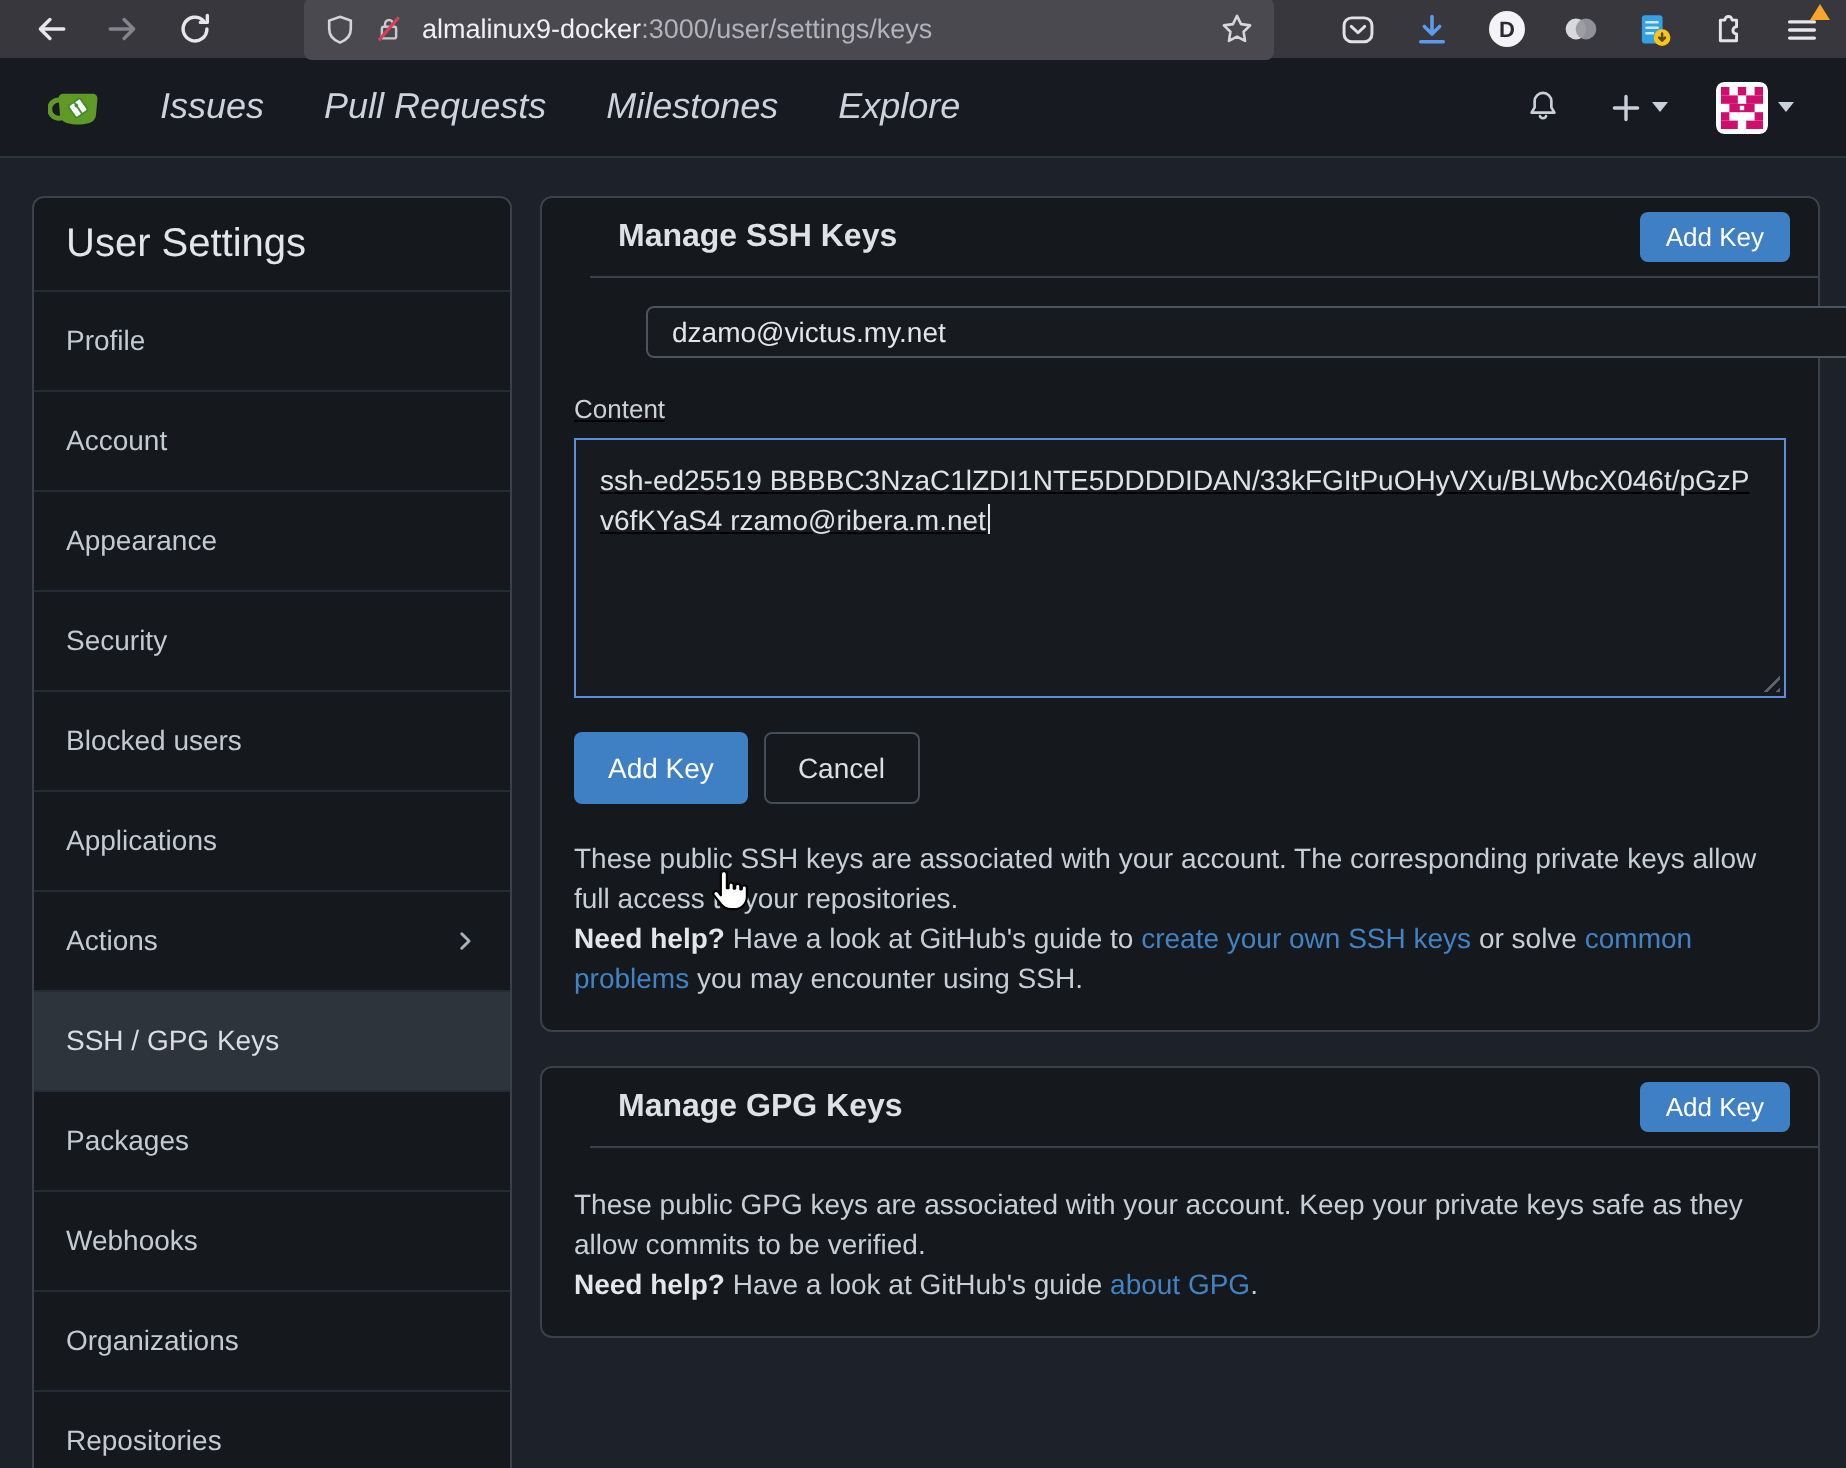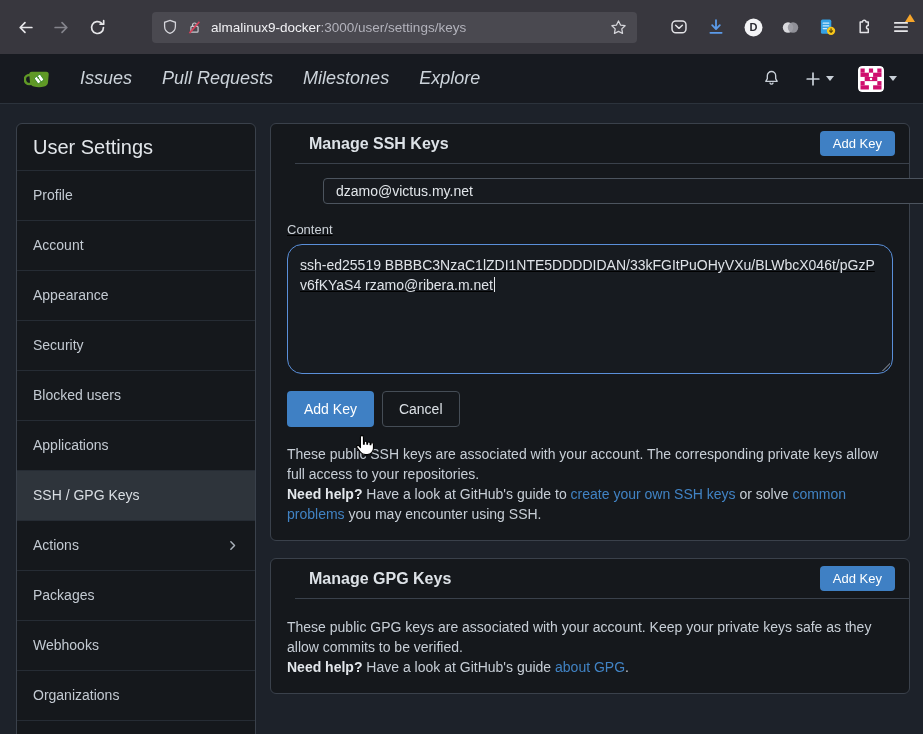--- a/index.html
+++ b/index.html
@@ -10,21 +10,21 @@
     -webkit-font-smoothing:antialiased;
   }
   :root{
     --chrome-bg:#38373e; --pill:#4a4950; --ic:#d9d9de;
     --nav-bg:#171a20; --panel:#15181c; --pborder:#3a414b; --divider:#262c34;
     --text:#c9d0d8; --bright:#e2e6ea; --muted:#b9c1c9;
     --primary:#3f80c4; --link:#4183c4; --inborder:#4c545e; --focus:#5a8fd9;
     --active:#2e343b;
   }
   
-  .chrome{height:54px;background:var(--chrome-bg);display:flex;align-items:center;padding:0 10px;box-sizing:border-box;}
+  .chrome{height:29px;background:var(--chrome-bg);display:flex;align-items:center;padding:0 10px;box-sizing:border-box;}
   .nav-btn{width:30px;height:30px;display:flex;align-items:center;justify-content:center;border-radius:4px;margin-right:6px;flex:none;}
   .urlbar{margin-left:34px;width:485px;height:31px;background:var(--pill);border-radius:4px;display:flex;align-items:center;padding:0 10px;box-sizing:border-box;flex:none;}
   .urlbar .lockwrap{margin-left:9px;display:flex;}
   .url-text{margin-left:9px;font-size:13.5px;white-space:nowrap;overflow:hidden;}
   .url-text .host{color:#f1f1f4;}
   .url-text .path{color:#b2b2bb;}
   .urlbar .star{margin-left:auto;display:flex;}
   .chrome-right{margin-left:auto;display:flex;align-items:center;gap:17px;padding-right:2px;}
   .chrome-right .cicon{width:20px;height:20px;display:flex;align-items:center;justify-content:center;position:relative;}
   .badge-tri{position:absolute;top:-3px;right:-4px;width:0;height:0;border-left:5px solid transparent;border-right:5px solid transparent;border-bottom:8px solid #f7a62a;}
@@ -50,21 +50,21 @@
   .panel-header h2{margin:0;font-size:16px;font-weight:600;color:#dde2e7;line-height:20px;}
   .panel-body{padding:14px 16px 16px;}
   .btn{border-radius:4px;font-family:Liberation Sans, sans-serif;cursor:pointer;}
   .btn.sm{font-size:13px;padding:4px 13px;line-height:17px;}
   .btn.primary{background:var(--primary);color:#fff;border:none;}
   .btn.lg{font-size:14px;padding:10px 17px;line-height:16px;}
   .btn.ghost{font-size:14px;padding:9px 16px;line-height:16px;background:transparent;border:1px solid #454d56;color:#dbe0e5;}
   .field label{display:block;font-size:13px;font-weight:500;color:#ccd2d8;margin-bottom:7px;}
   .field input{width:100%;box-sizing:border-box;height:22px;background:#171a1f;border:1px solid var(--inborder);border-radius:4px;color:var(--bright);font-size:14px;font-family:inherit;padding:12px 12px;outline:none;margin-left:36px;}
   .field{margin-bottom:18px;}
-  .textarea{position:relative;height:130px;box-sizing:border-box;background:#171b20;border:1px solid var(--focus);border-radius:15px;padding:10px 16px 10px 12px;font-size:14px;line-height:20px;color:#dfe3e8;word-break:break-all;white-space:pre-wrap;overflow:hidden;cursor:text;}
+  .textarea{position:relative;height:130px;box-sizing:border-box;background:#171b20;border:1px solid var(--focus);border-radius:0;padding:10px 16px 10px 12px;font-size:14px;line-height:20px;color:#dfe3e8;word-break:break-all;white-space:pre-wrap;overflow:hidden;cursor:text;}
   .caret{display:inline-block;width:1.5px;height:15px;background:#e6e9ec;margin-left:1px;vertical-align:-2px;}
   .resize{position:absolute;right:2px;bottom:2px;width:11px;height:11px;background:repeating-linear-gradient(315deg,#5a616b 0 1.5px,transparent 1.5px 4.5px);clip-path:polygon(100% 0,100% 100%,0 100%);}
   .btn-row{display:flex;gap:8px;margin-top:17px;}
   .desc{margin:17px 0 0;font-size:14px;line-height:20px;color:#c7ced6;}
   .desc b{color:#e3e7eb;}
   .desc a{color:var(--link);text-decoration:none;cursor:pointer;}
   .gpg-panel{margin-top:17px;}
   
   .mouse{position:absolute;left:353px;top:433px;z-index:50;pointer-events:none;}
 </style>
@@ -219,29 +219,29 @@
       </div>
     <div class="sb-item">
         <span>Security</span>
       </div>
     <div class="sb-item">
         <span>Blocked users</span>
       </div>
     <div class="sb-item">
         <span>Applications</span>
       </div>
-    <div class="sb-item active">
-        <span>SSH / GPG Keys</span>
-      </div>
     <div class="sb-item">
       <span>Actions</span>
       <svg width="13" height="13" viewBox="0 0 16 16">
           <path d="M6 3.5 10.5 8 6 12.5" fill="none" stroke="#aab2bb" stroke-width="1.8" stroke-linecap="round" stroke-linejoin="round"></path>
         </svg>
     </div>
+    <div class="sb-item active">
+        <span>SSH / GPG Keys</span>
+      </div>
     <div class="sb-item">
         <span>Packages</span>
       </div>
     <div class="sb-item">
         <span>Webhooks</span>
       </div>
     <div class="sb-item">
         <span>Organizations</span>
       </div>
     <div class="sb-item">

